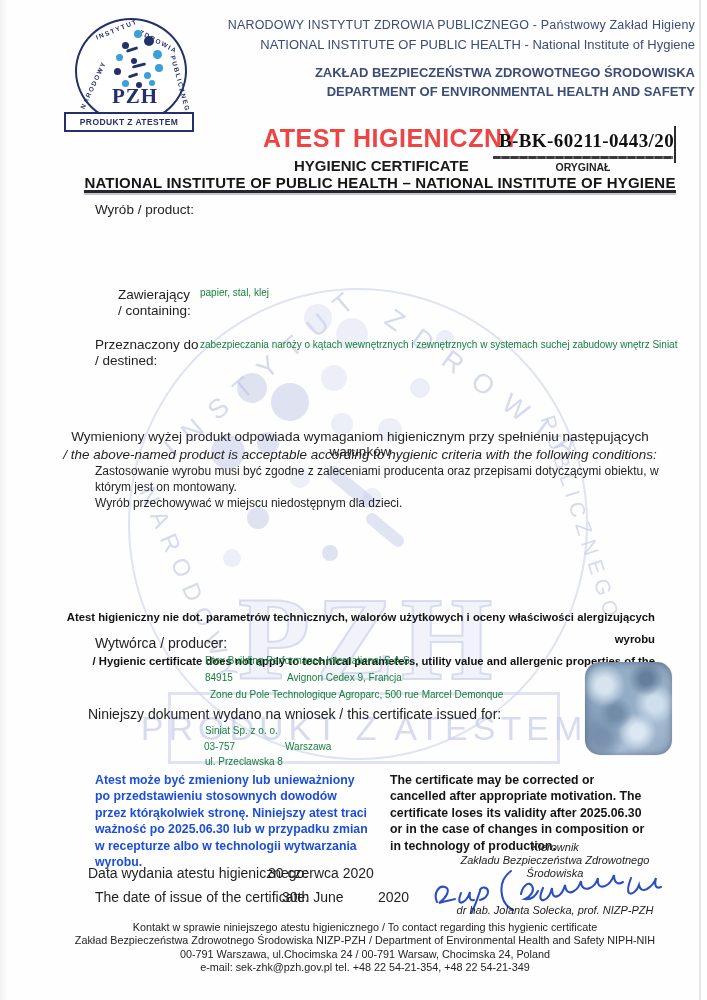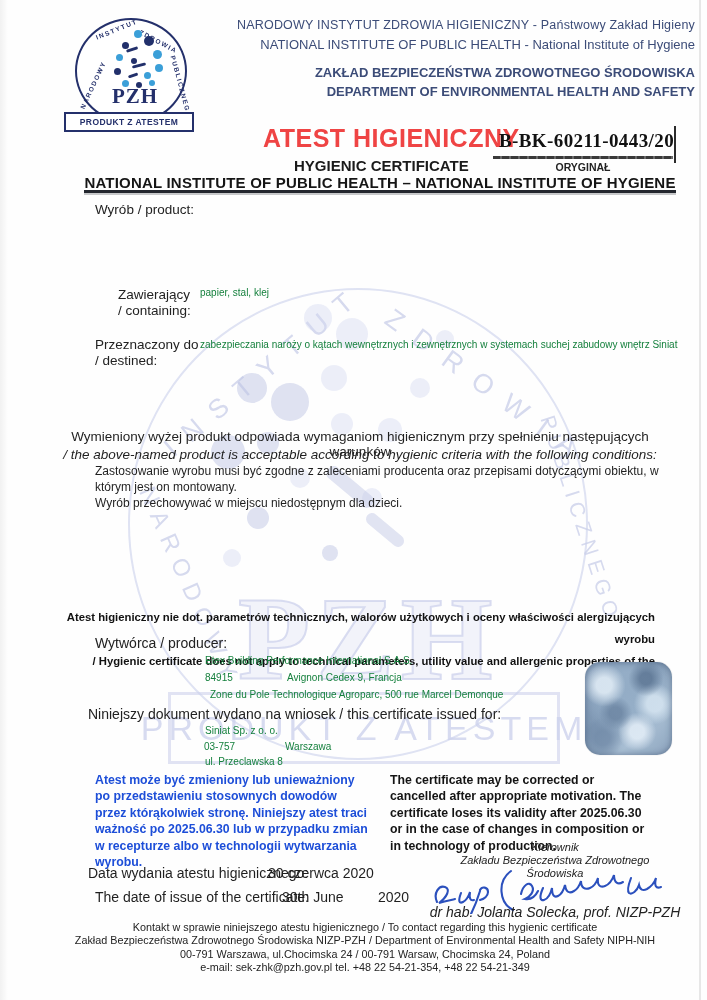--- a/index.html
+++ b/index.html
@@ -106,21 +106,21 @@
   .validity-pl{left:95px;top:772px;width:274px;font-size:12.3px;font-weight:700;line-height:16.4px;color:#1d4ed8;}
   .validity-en{left:390px;top:772px;width:260px;font-size:12.3px;font-weight:700;line-height:16.4px;color:#141414;}
   .date-pl-label{left:88px;top:865px;font-size:14px;}
   .date-pl-value{left:268px;top:865px;font-size:14px;}
   .date-en-label{left:95px;top:889px;font-size:14px;}
   .date-en-value{left:282px;top:889px;font-size:14px;}
   .date-en-year{left:378px;top:889px;font-size:14px;}
 
   .sig-roles{left:418px;top:841px;width:274px;text-align:center;font-style:italic;font-size:11px;line-height:12.8px;color:#222;}
   .sig-svg{left:425px;top:864px;}
-  .sig-name{left:410px;top:904px;width:290px;text-align:center;font-style:italic;font-size:14px;color:#222;}
+  .sig-name{left:410px;top:904px;width:290px;text-align:center;font-style:italic;font-size:11px;color:#222;}
 
   .footer{left:50px;top:921px;width:630px;text-align:center;font-size:10.8px;line-height:13.4px;color:#232323;}
 </style>
 </head>
 <body>
 
 <div class="page">
 
   <div class="wm">
     <div class="wm-circle"></div>
@@ -173,21 +173,21 @@
     <div class="ldot lblue" style="left:93px;top:72px;width:6px;height:6px;"></div>
     <div class="ldash" style="left:70px;top:40px;width:12px;height:2.5px;transform:rotate(-18deg);"></div>
     <div class="ldash" style="left:76px;top:56px;width:14px;height:3px;transform:rotate(-14deg);"></div>
     <div class="ldash" style="left:72px;top:66px;width:10px;height:2.5px;transform:rotate(-18deg);"></div>
 
     <div class="logo-pzh">PZH</div>
     <div class="logo-banner">PRODUKT Z ATESTEM</div>
   </div>
 
   <div class="hdr">
-    <div class="l1">NARODOWY INSTYTUT ZDROWIA HIGIENICZNY - Państwowy  Zakład  Higieny</div>
+    <div class="l1">NARODOWY INSTYTUT ZDROWIA PUBLICZNEGO - Państwowy  Zakład  Higieny</div>
     <div class="l2">NATIONAL INSTITUTE OF PUBLIC HEALTH  - National Institute of Hygiene</div>
     <div class="l3">ZAKŁAD BEZPIECZEŃSTWA ZDROWOTNEGO ŚRODOWISKA</div>
     <div class="l4">DEPARTMENT OF ENVIRONMENTAL HEALTH AND SAFETY</div>
   </div>
 
   <div class="abs t-main">ATEST HIGIENICZNY</div>
   <div class="abs t-number">B-BK-60211-0443/20</div>
   <div class="t-vline"></div>
   <div class="t-underline"></div>
   <div class="abs t-original">ORYGINAŁ</div>

